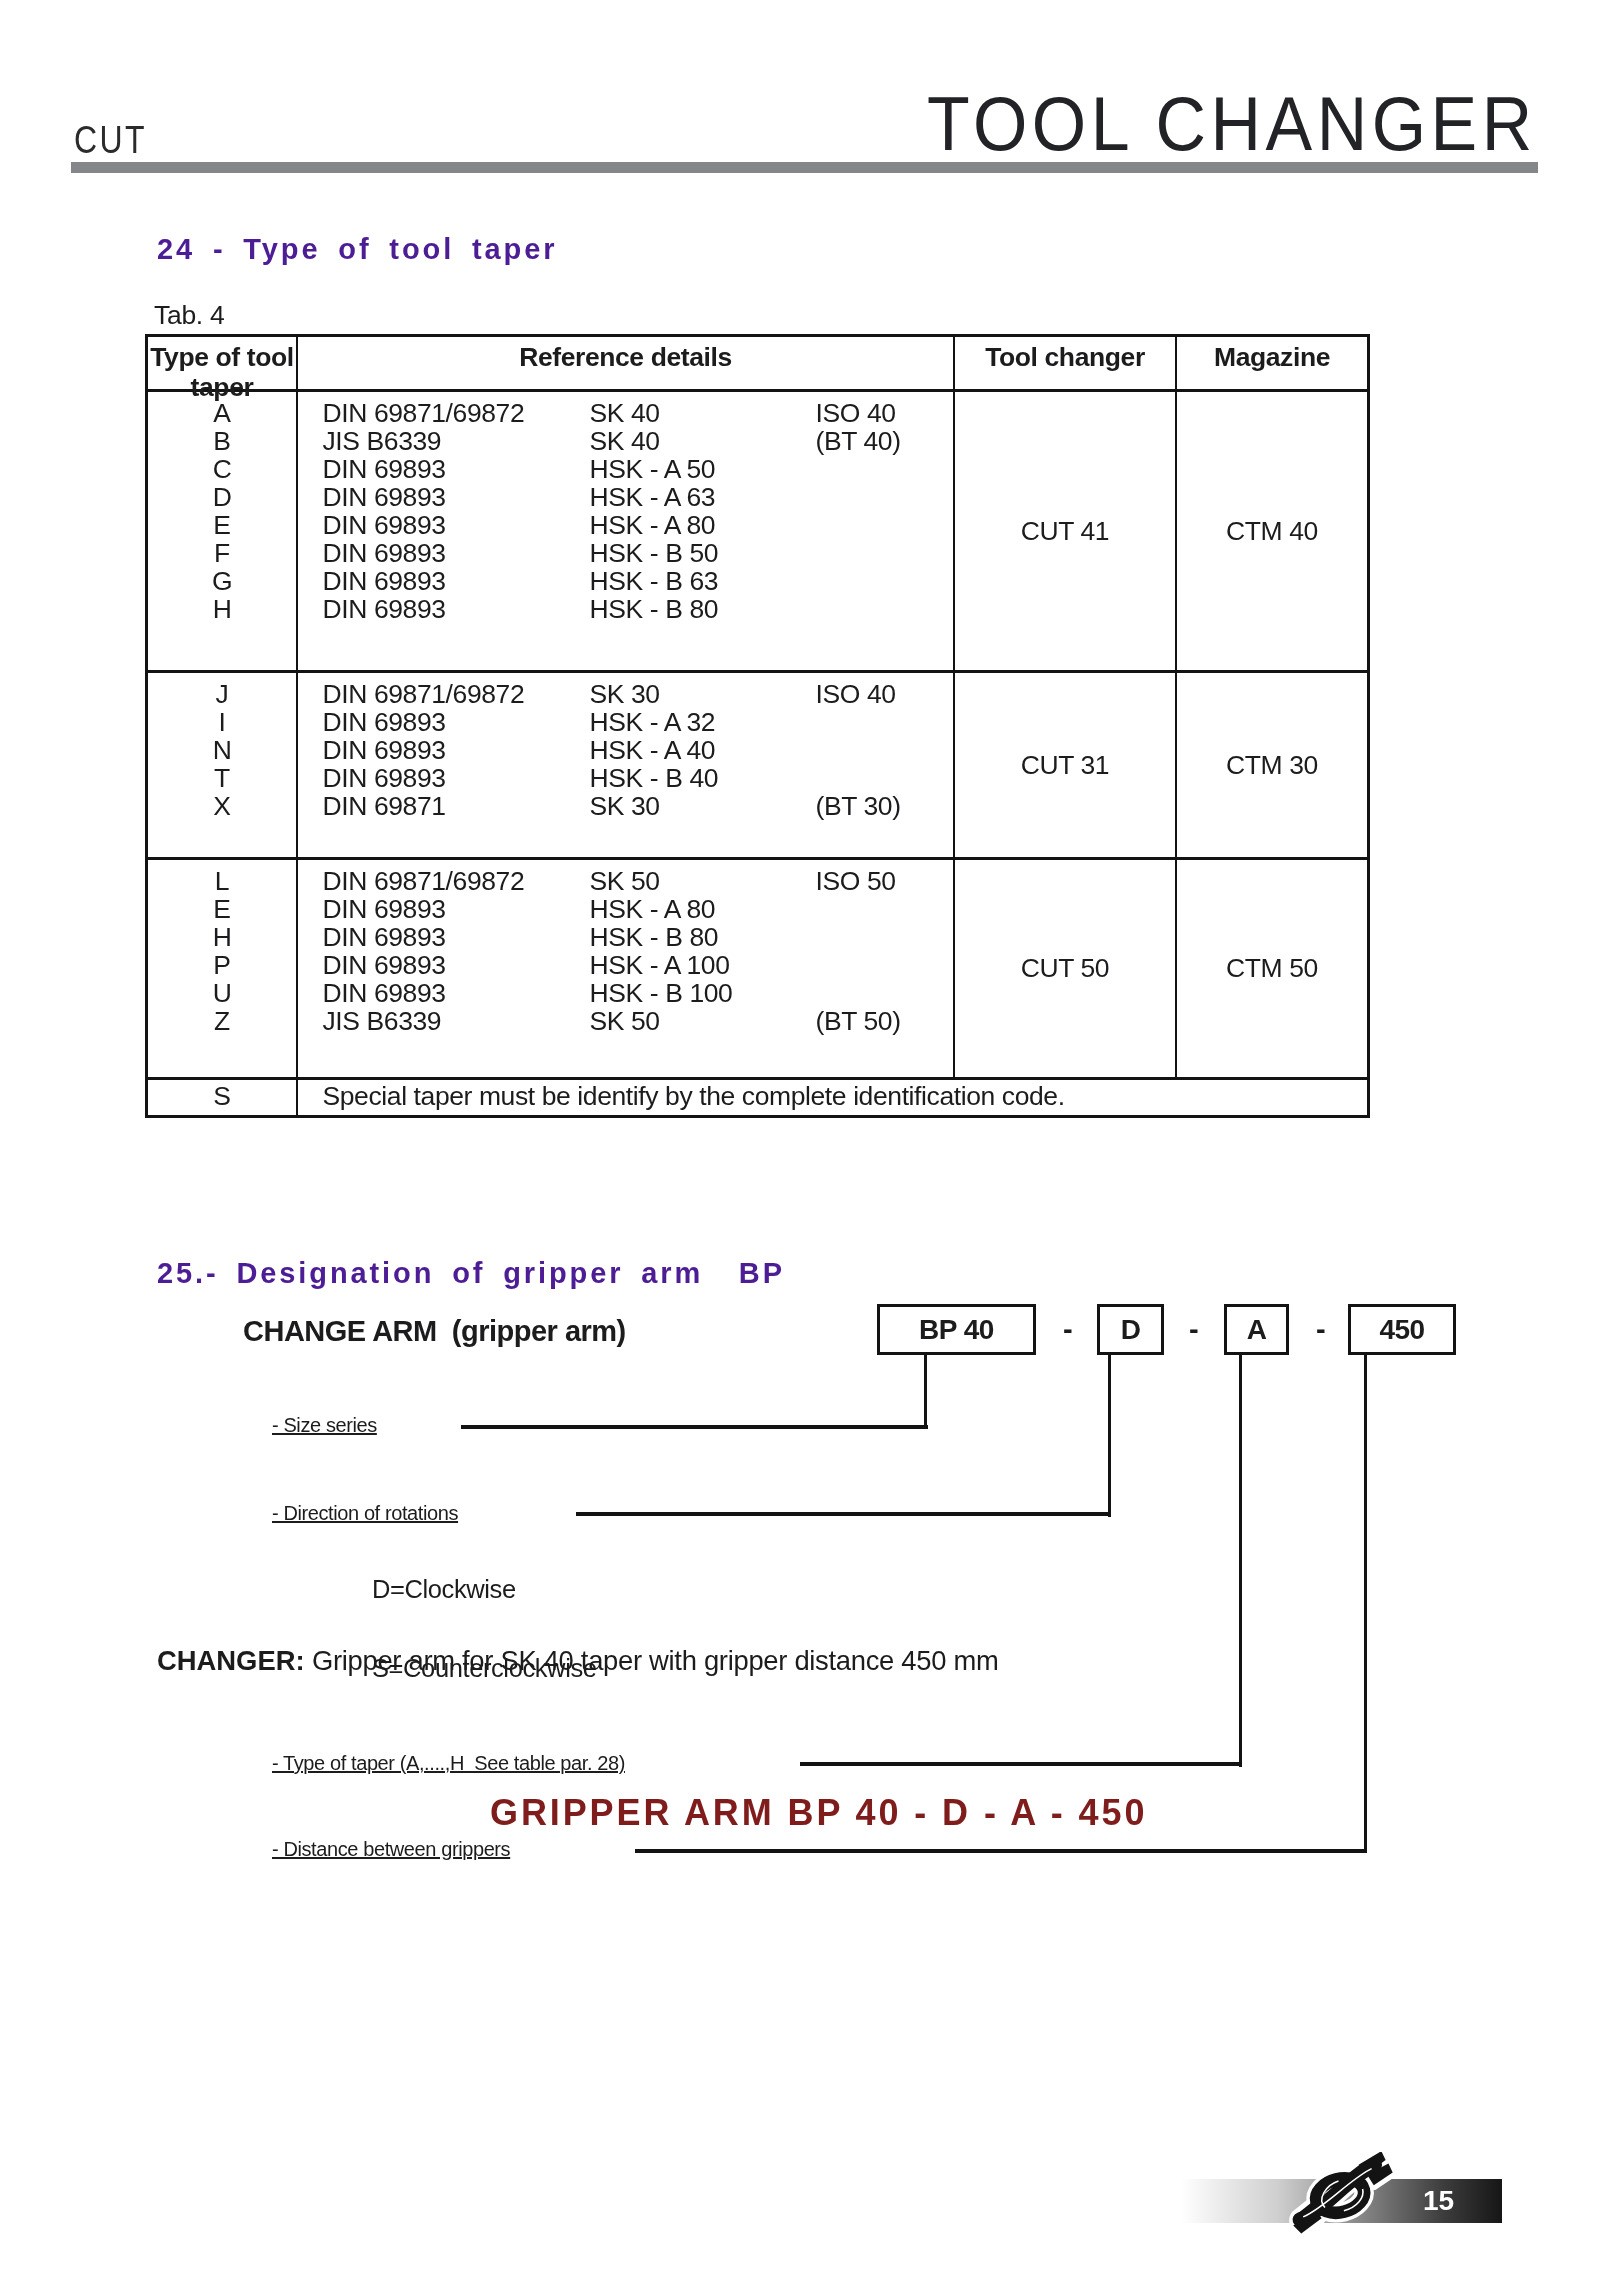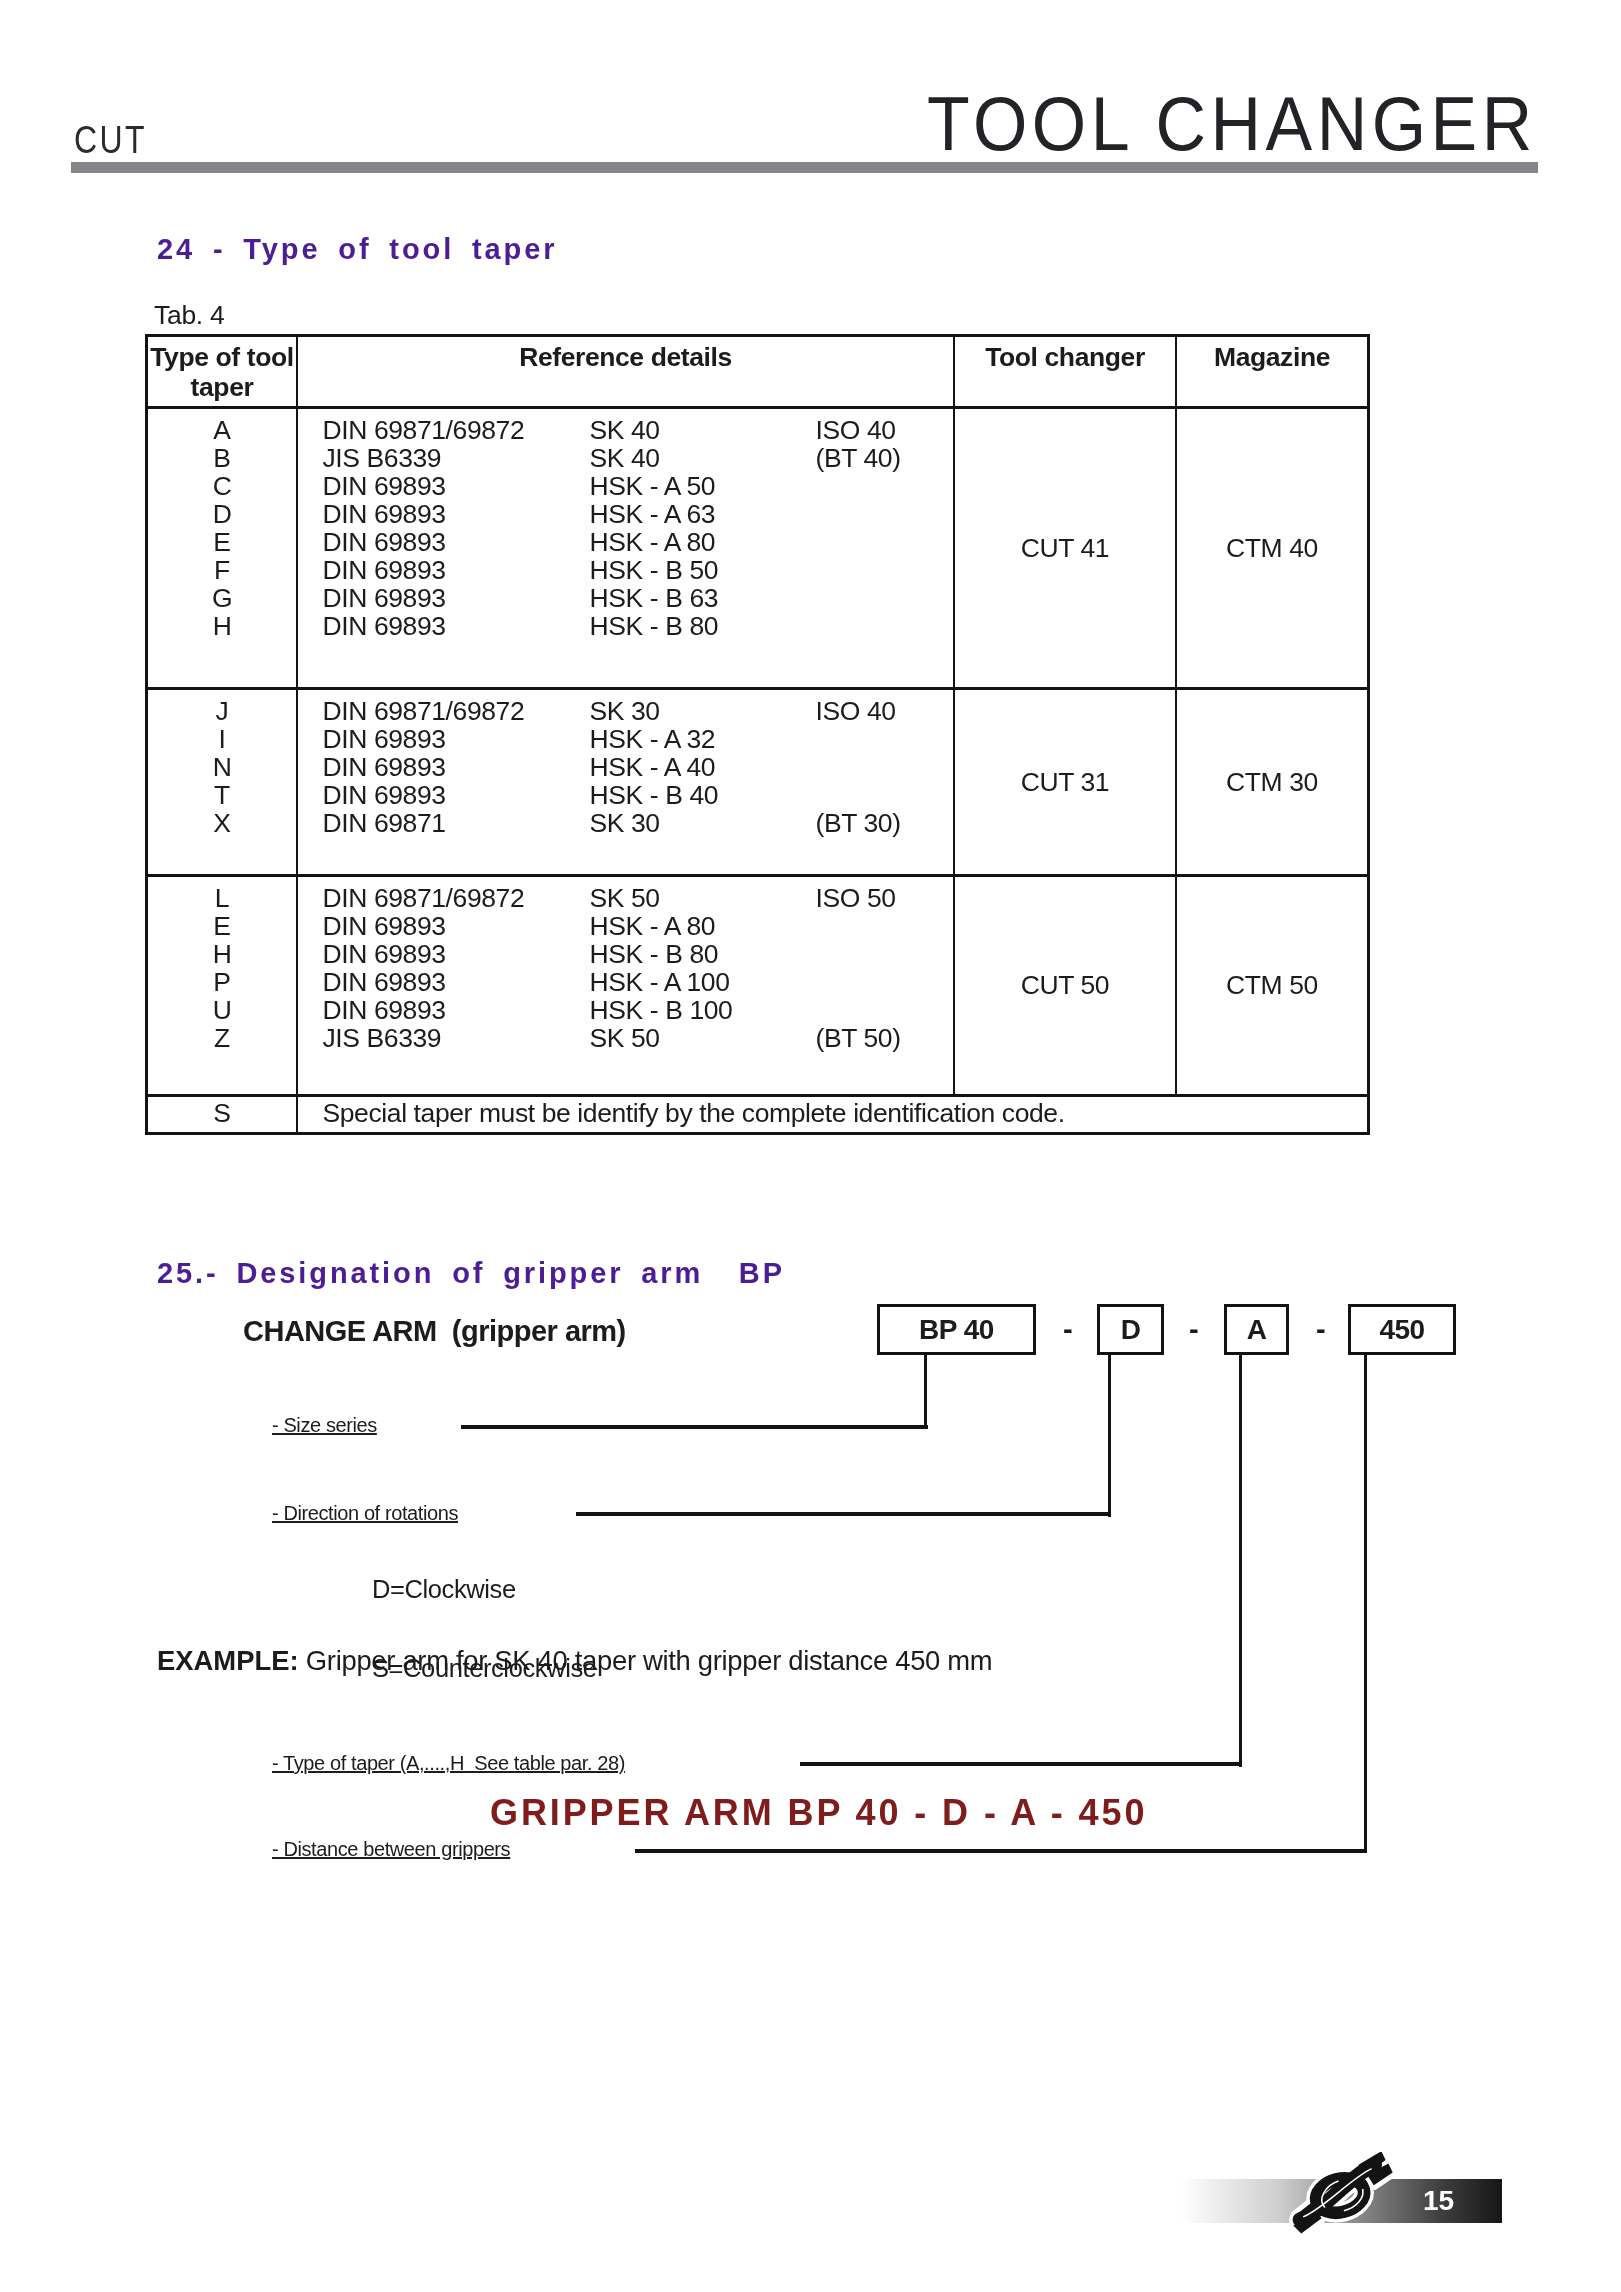--- a/index.html
+++ b/index.html
@@ -20,21 +20,21 @@
 
   
   .gray-head{font-weight:bold;color:#4c1d95;font-size:29px;letter-spacing:2.9px;word-spacing:6.9px;}
 
   .tab-label{left:154px;top:300px;font-size:26.5px;letter-spacing:-0.3px;}
 
   
   .taper-table{left:145px;top:334px;width:1225px;border:3.9px solid #131313;box-sizing:border-box;
                font-size:26.5px;letter-spacing:-0.4px;}
   .trow{display:grid;grid-template-columns:150px 657px 222px 1fr;box-sizing:border-box;}
-  .thead{height:72px;border-bottom:3.9px solid #131313;font-weight:bold;}
+  .thead{height:55px;border-bottom:3.9px solid #131313;font-weight:bold;}
   .thead .cell{padding-top:4.9px;}
   .cell{border-right:2.9px solid #131313;box-sizing:border-box;text-align:center;}
   .cell:last-child{border-right:none;}
   .cell.head-c1{line-height:30px;}
   .group{border-top:none;}
   .group + .group, .srow{border-top:3.9px solid #131313;}
   .letters{padding-top:6.9px;line-height:28px;}
   .refcell{text-align:left;padding:6.9px 0 0 24.5px;}
   .refline{display:grid;grid-template-columns:267px 226px 1fr;line-height:28px;}
   .midcell{display:flex;align-items:center;justify-content:center;}
@@ -251,21 +251,21 @@
   <div class="abs hline" style="left:800px;top:1762px;width:442px;"></div>
   <div class="abs hline" style="left:635px;top:1849px;width:732px;"></div>
 
   <div class="abs callout" style="left:272px;top:1411px;">- Size series</div>
   <div class="abs callout" style="left:272px;top:1499px;">- Direction of rotations</div>
   <div class="abs subnote" style="left:372px;top:1575px;">D=Clockwise</div>
   <div class="abs subnote" style="left:372px;top:1654px;">S=Counterclockwise</div>
   <div class="abs callout pre" style="left:272px;top:1749px;">- Type of taper (A,....,H  See table par. 28)</div>
   <div class="abs callout" style="left:272px;top:1835px;">- Distance between grippers</div>
 
-  <div class="abs example-line pre"><b>EXAMPLE:</b><span> Gripper arm for SK 40 taper with gripper distance 450 mm</span></div>
+  <div class="abs example-line pre"><b>CHANGER:</b><span> Gripper arm for SK 40 taper with gripper distance 450 mm</span></div>
 
   <div class="abs result-code">GRIPPER ARM BP 40 - D - A - 450</div>
 
   <div class="abs footer-bar"></div>
   <div class="abs page-number">15</div>
   <svg class="abs brand-logo" width="127" height="82" viewBox="0 0 130 84">
     <g transform="rotate(-14 65 42)">
 
       <path d="M14,52 L40,40 L44,52 L20,64 Z M8,62 L34,52 L38,62 L14,72 Z" fill="#ffffff" stroke="#ffffff" stroke-width="10" stroke-linejoin="round"></path>
       <path d="M88,18 L114,10 L116,20 L92,30 Z M94,30 L118,24 L120,34 L98,42 Z" fill="#ffffff" stroke="#ffffff" stroke-width="10" stroke-linejoin="round"></path>

